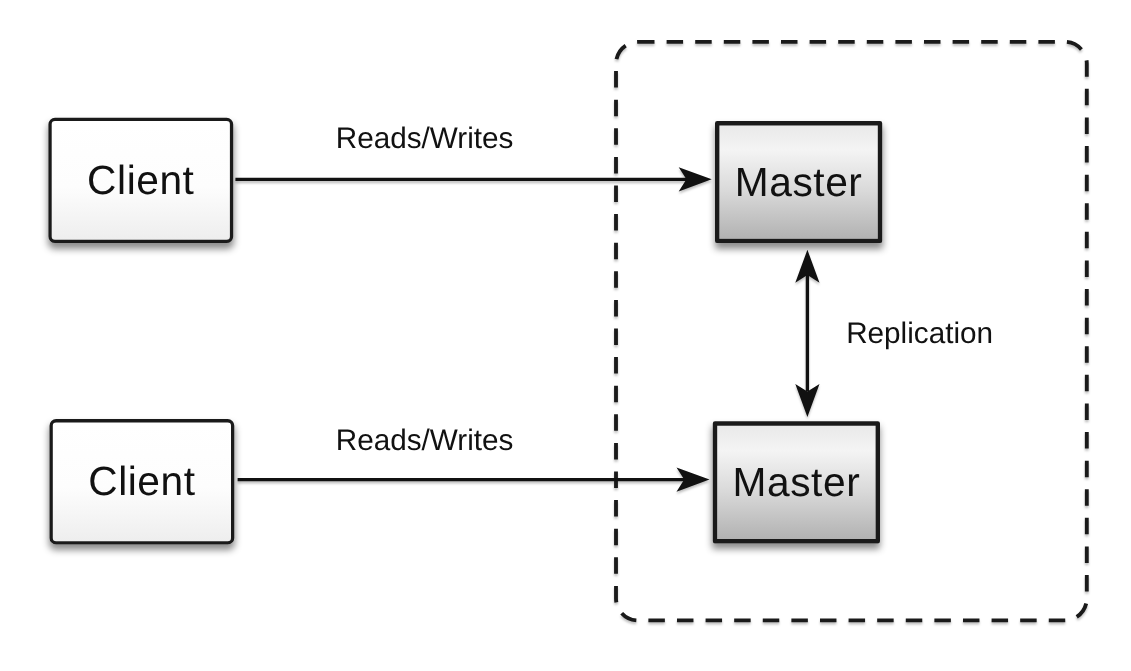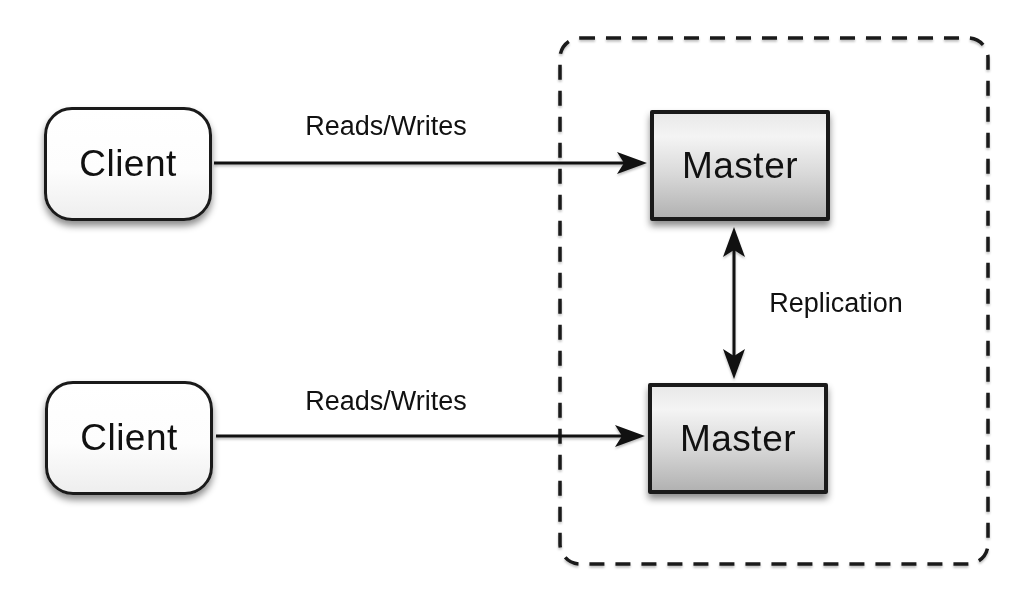--- a/index.html
+++ b/index.html
@@ -23,28 +23,28 @@
     justify-content: center;
     font-size: 37px;
     letter-spacing: 0.5px;
     color: #111111;
     box-sizing: border-box;
   }
   .client {
     width: 168px;
     height: 114px;
     border: 3px solid #1a1a1a;
-    border-radius: 28px;
+    border-radius: 6px;
     background: linear-gradient(180deg, #ffffff 0%, #fdfdfd 55%, #eeeeee 100%);
     box-shadow: 0 5px 7px rgba(0,0,0,0.45);
   }
   #client-top { left: 44px; top: 107px; }
   #client-bottom { left: 45px; top: 381px; }
   .master {
-    width: 180px;
+    width: 152px;
     height: 111px;
     border: 4px solid #1a1a1a;
     border-radius: 2px;
     background: linear-gradient(180deg, #e9e9e9 0%, #f4f4f4 22%, #d9d9d9 58%, #b2b2b2 100%);
     box-shadow: 0 5px 7px rgba(0,0,0,0.45);
   }
   #master-top { left: 650px; top: 110px; }
   #master-bottom { left: 648px; top: 383px; }
   .edge-label {
     position: absolute;

